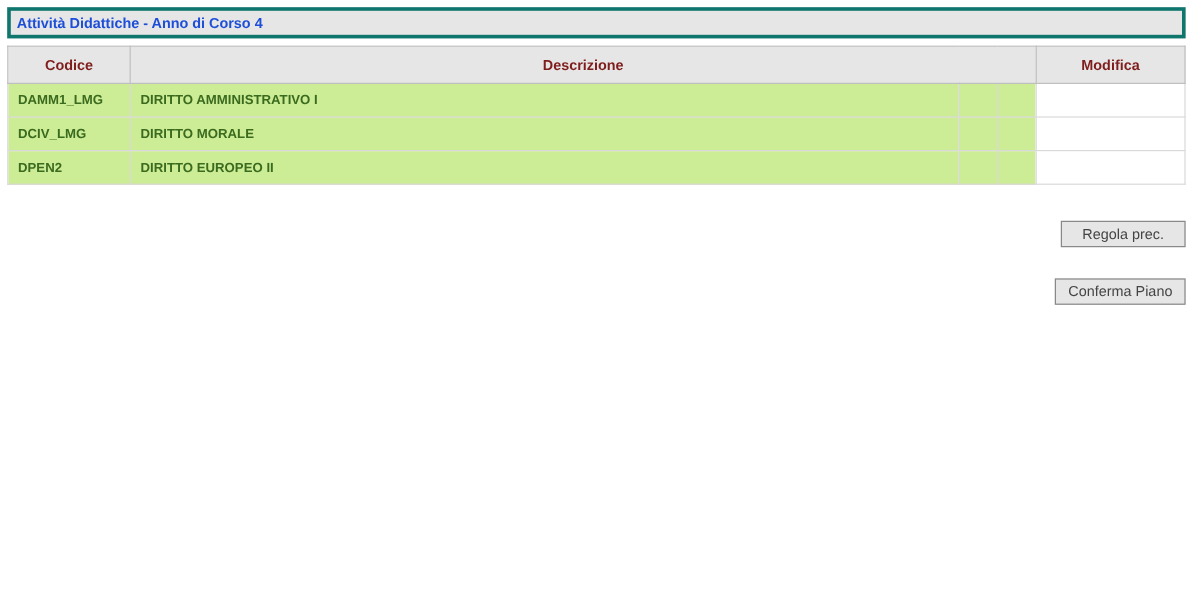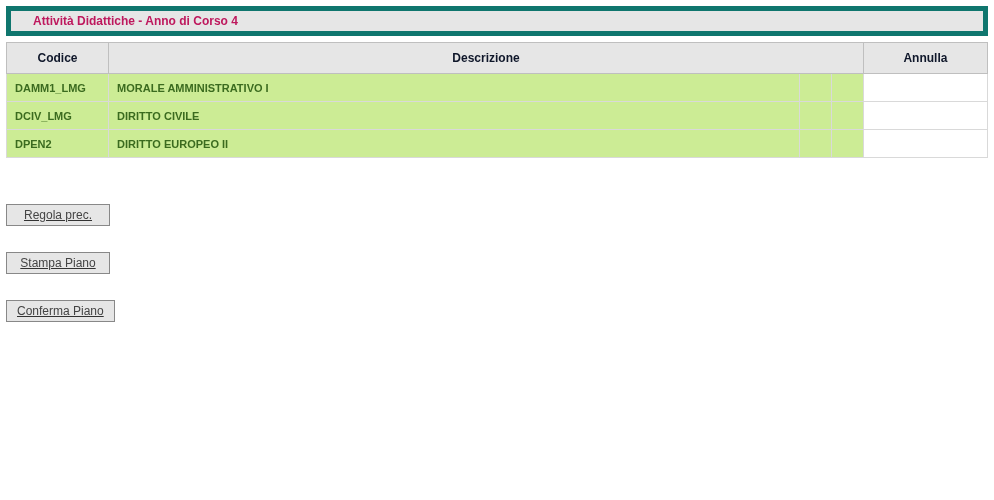--- a/index.html
+++ b/index.html
@@ -7,43 +7,43 @@
     margin: 0;
     padding: 6px;
     font-family: "Trebuchet MS", Verdana, sans-serif;
     font-size: 12px;
     color: #333;
     background: #fff;
     width: 994px;
   }
   .header-bar {
     background: #e6e6e6;
-    border: 5px solid #0f766e;
-    padding: 3px 22px;
+    border: 3px solid #0f766e;
+    padding: 3px 5px;
     font-weight: bold;
-    color: #be185d;
+    color: #1d4ed8;
     font-size: 12px;
   }
   table {
     width: 100%;
     border-collapse: collapse;
     margin-top: 6px;
     table-layout: fixed;
   }
   col.col-code  { width: 102px; }
   col.col-desc  { width: 690px; }
   col.col-x1    { width: 32px;  }
   col.col-x2    { width: 32px;  }
   col.col-mod   { width: 124px; }
   th {
     background: #e6e6e6;
     border: 1px solid #bfbfbf;
     padding: 8px 4px;
     font-weight: bold;
-    color: #0f172a;
+    color: #7f1d1d;
     font-size: 12px;
   }
   td {
     border: 1px solid #d9d9d9;
     padding: 6px 8px;
     font-size: 11px;
     font-weight: bold;
     color: #4a4a4a;
     vertical-align: middle;
     height: 28px;
@@ -59,26 +59,25 @@
   tr.row-yellow td.c-desc,
   tr.row-yellow td.c-x1,
   tr.row-yellow td.c-x2 {
     background: #ffffe0;
     color: #7a6a1f;
   }
   td.c-code { color:#333; background:inherit; }
   tr.row-green td.c-code, tr.row-yellow td.c-code {  }
   td.c-mod { background:#fff; }
   .btn-stack {
-    margin-top: 46px;
+    margin-top: 30px;
     display: flex;
     flex-direction: column;
-    align-items: flex-start;
+    align-items: flex-end;
     gap: 26px;
-    text-decoration: underline;
   }
   button.act {
     font-family: "Trebuchet MS", Verdana, sans-serif;
     font-size: 12px;
     padding: 3px 10px;
     background: #e6e6e6;
     border: 1px solid #888;
     color: #444;
     cursor: pointer;
     min-width: 104px;
@@ -96,45 +95,44 @@
     <col class="col-code">
     <col class="col-desc">
     <col class="col-x1">
     <col class="col-x2">
     <col class="col-mod">
   </colgroup>
   <thead>
     <tr>
       <th>Codice</th>
       <th colspan="3">Descrizione</th>
-      <th>Annulla</th>
+      <th>Modifica</th>
     </tr>
   </thead>
   <tbody id="tbody">
       <tr class="row-green">
         <td class="c-code">DAMM1_LMG</td>
-        <td class="c-desc">MORALE AMMINISTRATIVO I</td>
+        <td class="c-desc">DIRITTO AMMINISTRATIVO I</td>
         <td class="c-x1"></td>
         <td class="c-x2"></td>
         <td class="c-mod"></td>
       </tr>
       <tr class="row-green">
         <td class="c-code">DCIV_LMG</td>
-        <td class="c-desc">DIRITTO CIVILE</td>
+        <td class="c-desc">DIRITTO MORALE</td>
         <td class="c-x1"></td>
         <td class="c-x2"></td>
         <td class="c-mod"></td>
       </tr>
       <tr class="row-green">
         <td class="c-code">DPEN2</td>
         <td class="c-desc">DIRITTO EUROPEO II</td>
         <td class="c-x1"></td>
         <td class="c-x2"></td>
         <td class="c-mod"></td>
       </tr>
     </tbody>
 </table>
 
 <div class="btn-stack">
   <button class="act">Regola prec.</button>
-  <button class="act">Stampa  Piano</button>
   <button class="act">Conferma Piano</button>
 </div>
 
 </body></html>

